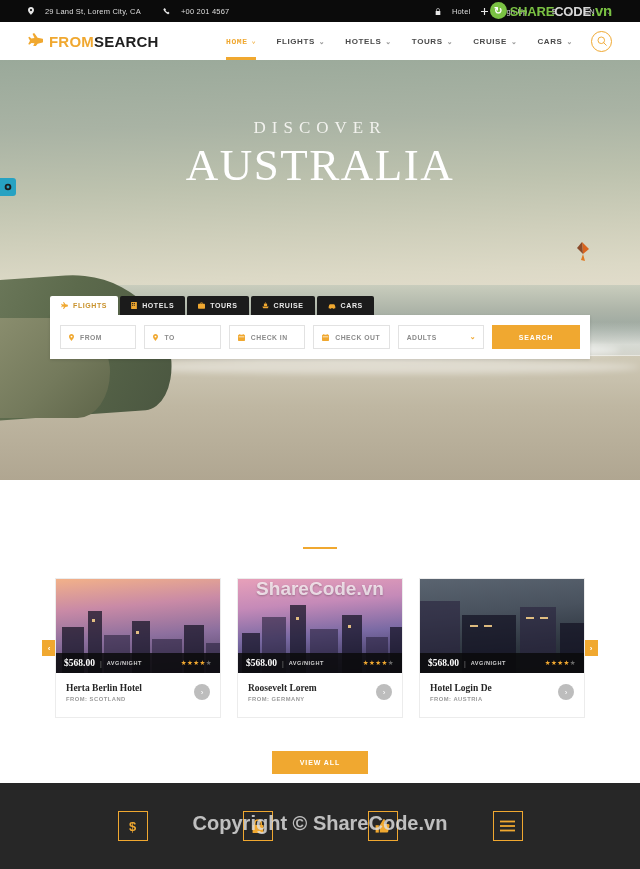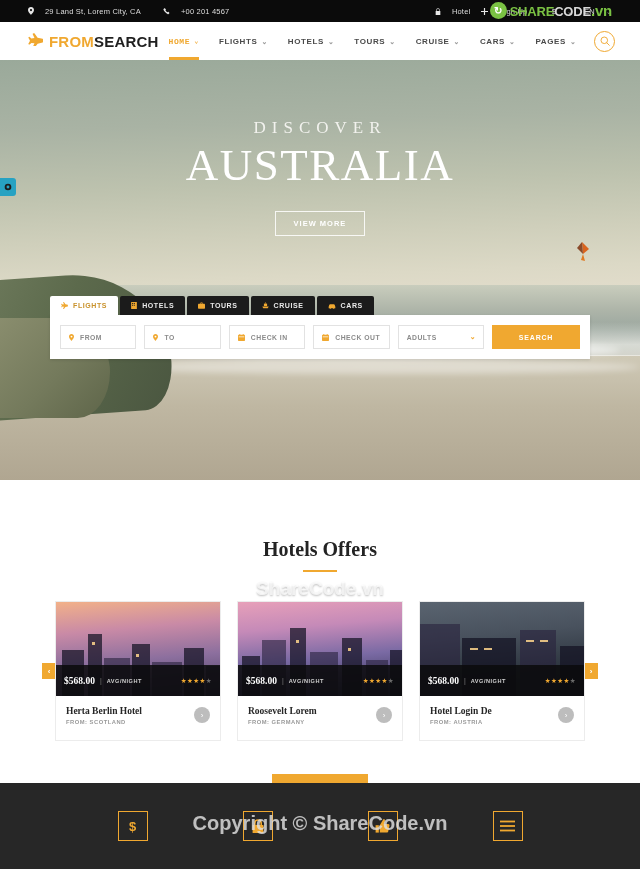--- a/index.html
+++ b/index.html
@@ -160,21 +160,21 @@
     position: relative;
   }
   .card-img { height: 94px; position: relative; overflow: hidden; }
   .img-a { background: linear-gradient(175deg,#f2b189 0%, #c98aa6 30%, #8c6f9e 60%, #4a3f63 100%); }
   .img-b { background: linear-gradient(175deg,#e7a0b9 0%, #c58ab8 28%, #7a6aa4 58%, #2b2a4a 100%); }
   .img-c { background: linear-gradient(175deg,#5a6470 0%, #49525e 35%, #2e3640 70%, #1d232b 100%); }
   .sk { position: absolute; bottom: 0; background: rgba(20,18,35,.72); }
   .sk2 { position: absolute; bottom: 0; background: rgba(40,34,60,.6); }
   .lit { position: absolute; background: rgba(255,214,140,.85); }
   .card-bar {
-    position: absolute; left: 0; right: 0; bottom: 0; height: 31px;
+    position: absolute; left: 0; right: 0; bottom: 0; height: 20px;
     background: rgba(10,10,12,.86); display: flex; align-items: center;
     padding: 0 8px; color: #fff;
   }
   .price { font-family: "Liberation Serif", serif; font-size: 9.5px; font-weight: 700; }
   .pipe { color: #7d7d7d; margin: 0 5px; font-size: 7px; }
   .avg { font-size: 5.6px; color: #cfcfcf; letter-spacing: .5px; font-weight: 600; }
   .stars { margin-left: auto; color: #f0a830; font-size: 6.5px; letter-spacing: .4px; }
   .stars .dim { color: #6a6a6a; }
   .card-body { padding: 10px 10px 12px; position: relative; height: 44px; }
   .card-name {
@@ -320,24 +320,20 @@
       <div class="nav-item">
         <span>TOURS</span>
         <span class="caret">⌄</span>
       </div>
       <div class="nav-item">
         <span>CRUISE</span>
         <span class="caret">⌄</span>
       </div>
       <div class="nav-item">
         <span>CARS</span>
-        <span class="caret">⌄</span>
-      </div>
-      <div class="nav-item">
-        <span>PAGES</span>
         <span class="caret">⌄</span>
       </div>
       <div class="search-btn">
         <span>
           <svg width="10" height="10" viewBox="0 0 14 14">
               <circle cx="6" cy="6" r="4.6" fill="none" stroke="#f0a830" stroke-width="1.3"></circle>
               <line x1="9.4" y1="9.4" x2="13" y2="13" stroke="#f0a830" stroke-width="1.3" stroke-linecap="round"></line>
             </svg>
         </span>
       </div>
@@ -367,21 +363,20 @@
       <svg width="18" height="22" viewBox="0 0 18 22">
         <path d="M8 2 L15 9 L9 14 Z" fill="#d9641f"></path>
         <path d="M8 2 L3 8 L9 14 Z" fill="#8a4a2a"></path>
         <path d="M9 14 L11 21 L7 20 Z" fill="#e07a22"></path>
       </svg>
     </div>
 
     <div class="hero-inner">
       <div class="hero-sub">DISCOVER</div>
       <div class="hero-title">AUSTRALIA</div>
-      <div class="hero-btn">VIEW MORE</div>
     </div>
   </div>
 
   <div class="search-wrap">
     <div class="tabs">
       <div class="tab active">
         <span class="tic">
           <svg width="7" height="7" viewBox="0 0 12 12">
               <path d="M11.6 4.6 7.6 3.8 5 .2c-.1-.2-.4-.2-.5-.1l-.6.3c-.2.1-.2.3-.2.5l1.4 3-2.4.4L1.3 3.1c-.1-.1-.3-.1-.4-.1l-.5.3c-.2.1-.2.3-.1.5l1.2 2.1v.4L.3 8.4c-.1.2-.1.4.1.5l.5.2c.1.1.3 0 .4-.1l1.4-1.1 2.4.4-1.4 3c0 .2 0 .4.2.5l.6.3c.2.1.4 0 .5-.1l2.5-3.4 4-.9c.2 0 .3-.2.3-.4V5c0-.2-.1-.4-.3-.4z" fill="#f0a830"></path>
             </svg>
@@ -470,21 +465,20 @@
       </div>
       <div class="field sel">
         <span>ADULTS</span>
         <span class="scaret">⌄</span>
       </div>
       <div class="btn-search">SEARCH</div>
     </div>
   </div>
 
   <div class="offers">
-    <div class="sec-title">Hotels Offers</div>
     <div class="sec-rule"></div>
 
     <div class="cards">
       <div class="arrow-nav arrow-left">‹</div>
       <div class="arrow-nav arrow-right">›</div>
 
       <div class="card">
         <div class="card-img img-a">
           <div class="sk" style="left:6px;width:22px;height:46px"></div>
           <div class="sk" style="left:32px;width:14px;height:62px"></div>

